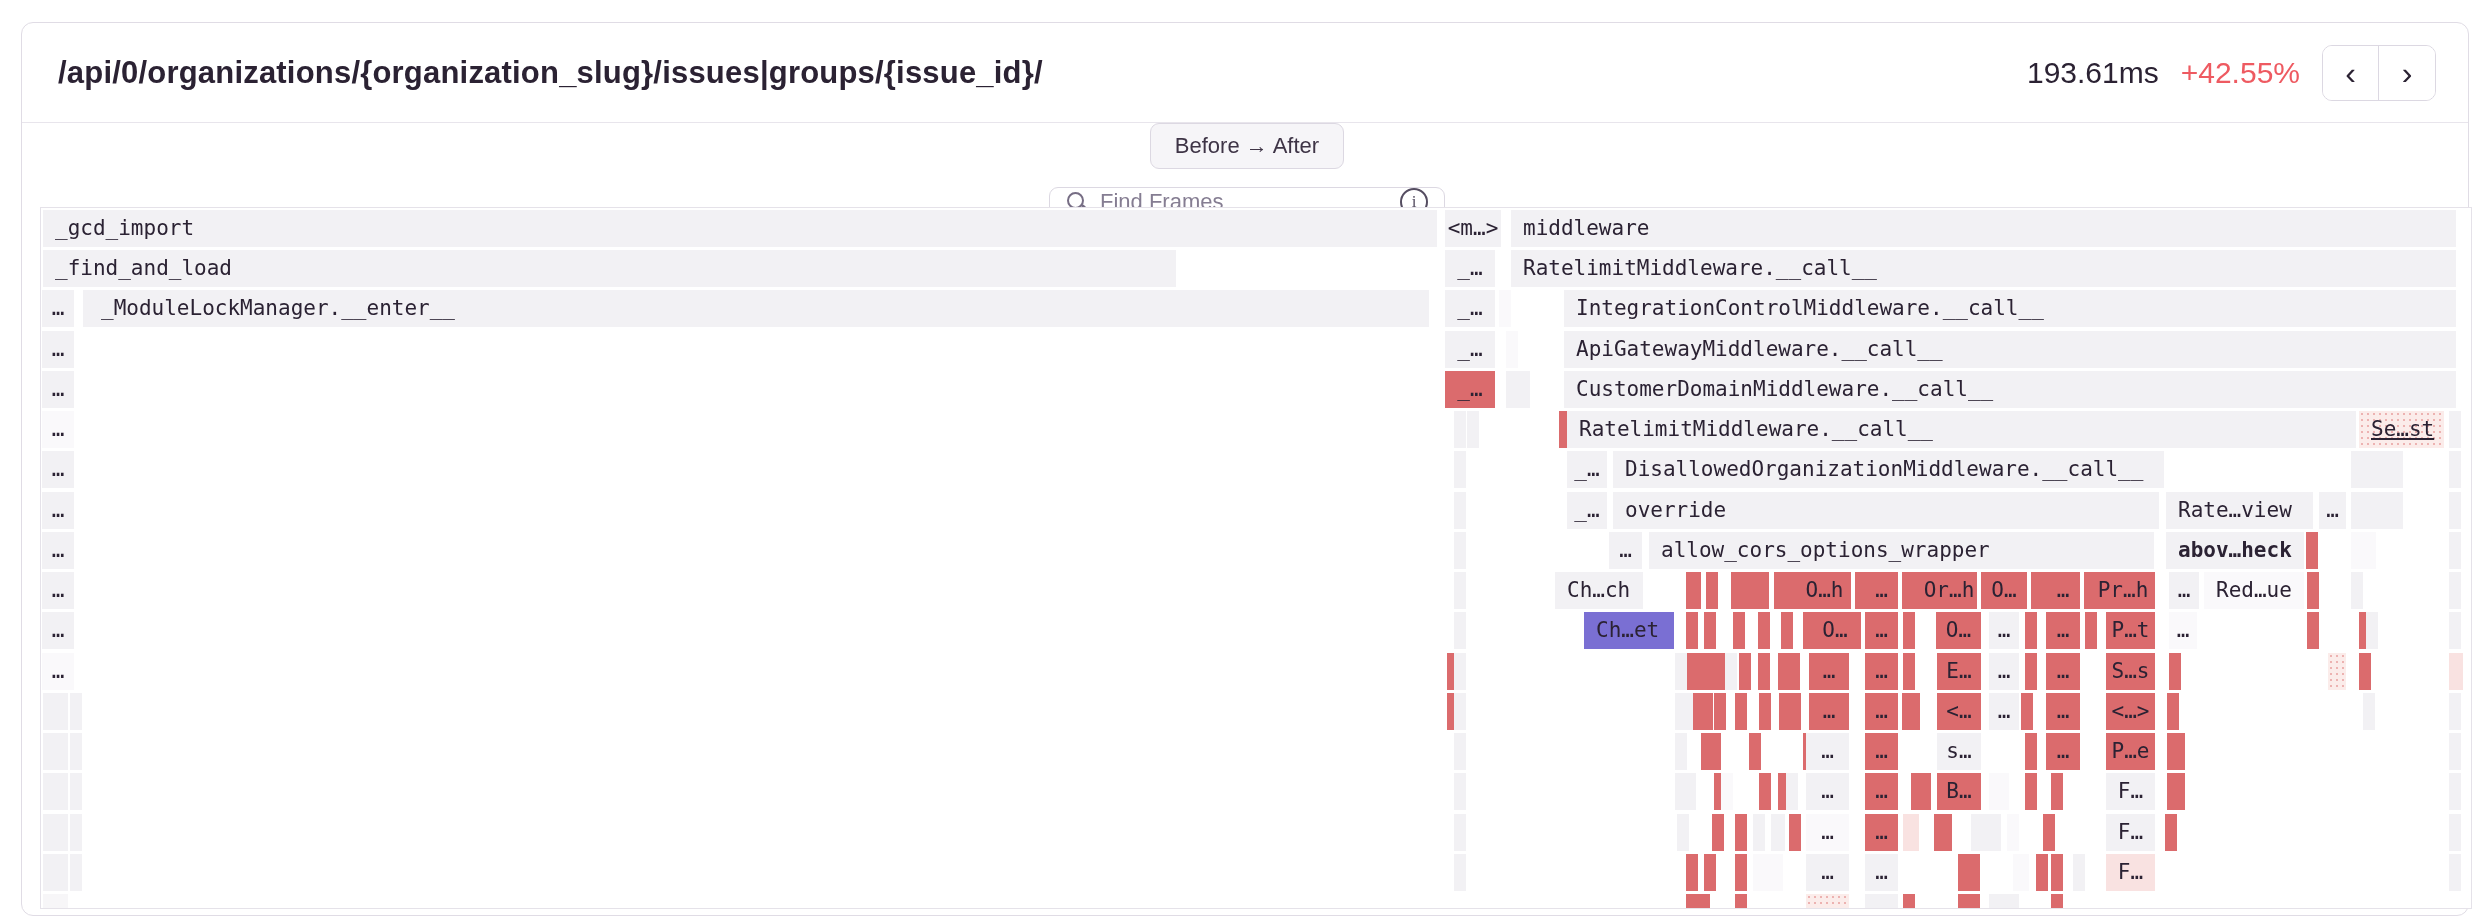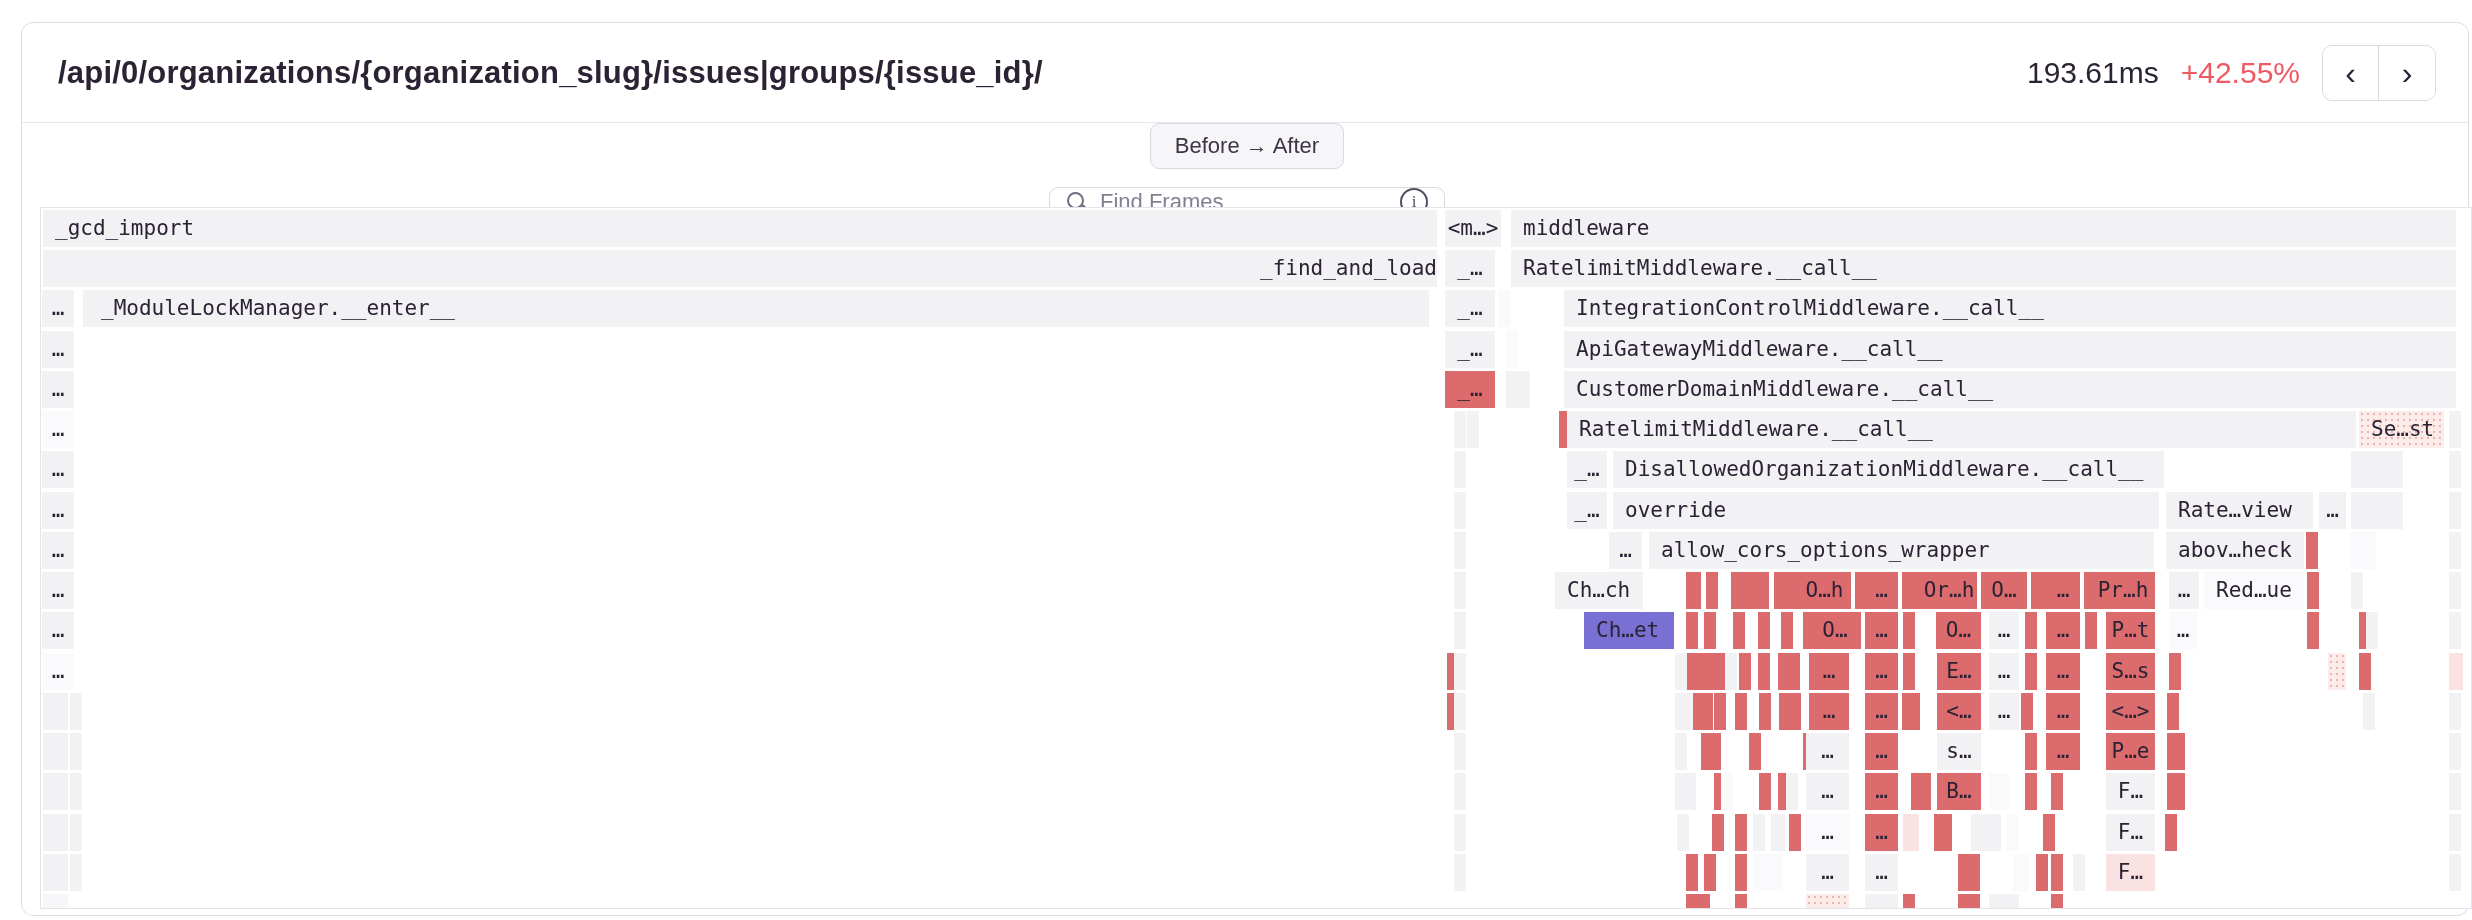--- a/index.html
+++ b/index.html
@@ -92,21 +92,21 @@
         <span class="info-circle">i</span>
       </div>
       <button class="btn">Reset Zoom</button>
       <button class="btn icon-btn"><span>⚙</span></button>
     </div>
 
     <div class="canvas" id="fg">
         <div class="fr g" style="left: 2px; top: 2px; width: 1394px;">_gcd_import</div>
         <div class="fr g ctr" style="left: 1404px; top: 2px; width: 56px;">&lt;m…&gt;</div>
         <div class="fr g" style="left: 1470px; top: 2px; width: 945px;">middleware</div>
-        <div class="fr g" style="left: 2px; top: 42px; width: 1394px; text-align: right;">_find_and_load</div>
+        <div class="fr g" style="left: 2px; top: 42px; width: 1133px;">_find_and_load</div>
         <div class="fr g ctr" style="left: 1404px; top: 42px; width: 50px;">_…</div>
         <div class="fr g" style="left: 1470px; top: 42px; width: 945px;">RatelimitMiddleware.__call__</div>
         <div class="fr g ctr" style="left: 1px; top: 82px; width: 32px;">…</div>
         <div class="fr g" style="left: 42px; top: 82px; width: 6px;"></div>
         <div class="fr g" style="left: 48px; top: 82px; width: 1340px;">_ModuleLockManager.__enter__</div>
         <div class="fr g ctr" style="left: 1404px; top: 82px; width: 50px;">_…</div>
         <div class="fr w2" style="left: 1458px; top: 82px; width: 6px;"></div>
         <div class="fr g" style="left: 1523px; top: 82px; width: 892px;">IntegrationControlMiddleware.__call__</div>
         <div class="fr g ctr" style="left: 1px; top: 123px; width: 32px;">…</div>
         <div class="fr g ctr" style="left: 1404px; top: 123px; width: 50px;">_…</div>
@@ -115,21 +115,21 @@
         <div class="fr g ctr" style="left: 1px; top: 163px; width: 32px;">…</div>
         <div class="fr r ctr" style="left: 1404px; top: 163px; width: 50px;">_…</div>
         <div class="fr g" style="left: 1465px; top: 163px; width: 8px;"></div>
         <div class="fr g" style="left: 1477px; top: 163px; width: 8px;"></div>
         <div class="fr g" style="left: 1523px; top: 163px; width: 892px;">CustomerDomainMiddleware.__call__</div>
         <div class="fr w2 ctr" style="left: 1px; top: 203px; width: 32px;">…</div>
         <div class="fr g" style="left: 1413px; top: 203px; width: 10px;"></div>
         <div class="fr g" style="left: 1426px; top: 203px; width: 6px;"></div>
         <div class="fr r" style="left: 1518px; top: 203px; width: 5px;"></div>
         <div class="fr g" style="left: 1526px; top: 203px; width: 789px;">RatelimitMiddleware.__call__</div>
-        <div class="fr pk" style="left: 2318px; top: 203px; width: 85px;">Se…st</div>
+        <div class="fr pk" style="left: 2318px; top: 203px; width: 85px; text-decoration: underline;">Se…st</div>
         <div class="fr g" style="left: 2408px; top: 203px; width: 7px;"></div>
         <div class="fr g ctr" style="left: 1px; top: 243px; width: 32px;">…</div>
         <div class="fr g" style="left: 1413px; top: 243px; width: 8px;"></div>
         <div class="fr g ctr" style="left: 1526px; top: 243px; width: 40px;">_…</div>
         <div class="fr g" style="left: 1572px; top: 243px; width: 551px;">DisallowedOrganizationMiddleware.__call__</div>
         <div class="fr g" style="left: 2310px; top: 243px; width: 8px;"></div>
         <div class="fr g" style="left: 2322px; top: 243px; width: 40px;"></div>
         <div class="fr g" style="left: 2408px; top: 243px; width: 7px;"></div>
         <div class="fr g ctr" style="left: 1px; top: 284px; width: 32px;">…</div>
         <div class="fr g" style="left: 1413px; top: 284px; width: 8px;"></div>
@@ -137,21 +137,21 @@
         <div class="fr g" style="left: 1572px; top: 284px; width: 546px;">override</div>
         <div class="fr g" style="left: 2125px; top: 284px; width: 147px;">Rate…view</div>
         <div class="fr g ctr" style="left: 2278px; top: 284px; width: 27px;">…</div>
         <div class="fr g" style="left: 2310px; top: 284px; width: 8px;"></div>
         <div class="fr g" style="left: 2322px; top: 284px; width: 40px;"></div>
         <div class="fr g" style="left: 2408px; top: 284px; width: 7px;"></div>
         <div class="fr g ctr" style="left: 1px; top: 324px; width: 32px;">…</div>
         <div class="fr g" style="left: 1413px; top: 324px; width: 8px;"></div>
         <div class="fr g ctr" style="left: 1568px; top: 324px; width: 33px;">…</div>
         <div class="fr g" style="left: 1608px; top: 324px; width: 505px;">allow_cors_options_wrapper</div>
-        <div class="fr g" style="left: 2125px; top: 324px; width: 138px;">abov…heck</div>
+        <div class="fr g" style="left: 2125px; top: 324px; width: 138px; font-weight: bold;">abov…heck</div>
         <div class="fr r" style="left: 2265px; top: 324px; width: 5px;"></div>
         <div class="fr w2" style="left: 2310px; top: 324px; width: 25px;"></div>
         <div class="fr g" style="left: 2408px; top: 324px; width: 7px;"></div>
         <div class="fr g ctr" style="left: 1px; top: 364px; width: 32px;">…</div>
         <div class="fr g" style="left: 1413px; top: 364px; width: 8px;"></div>
         <div class="fr r" style="left: 1528px; top: 364px; width: 8px;"></div>
         <div class="fr g" style="left: 1514px; top: 364px; width: 88px;">Ch…ch</div>
         <div class="fr r" style="left: 1645px; top: 364px; width: 15px;"></div>
         <div class="fr r" style="left: 1665px; top: 364px; width: 8px;"></div>
         <div class="fr r" style="left: 1690px; top: 364px; width: 7px;"></div>

